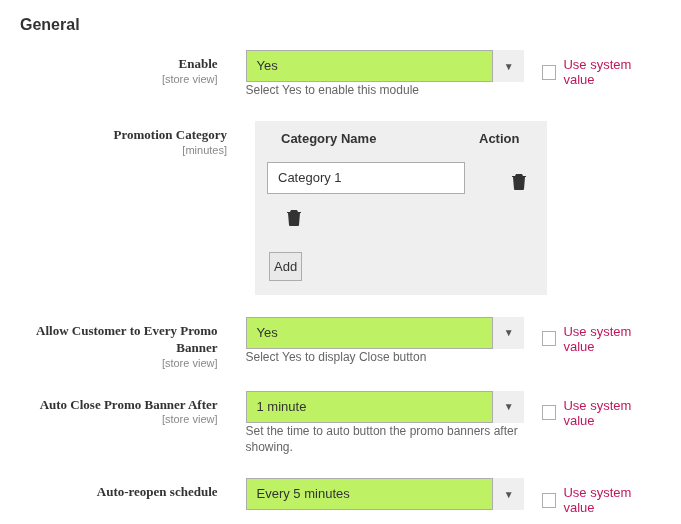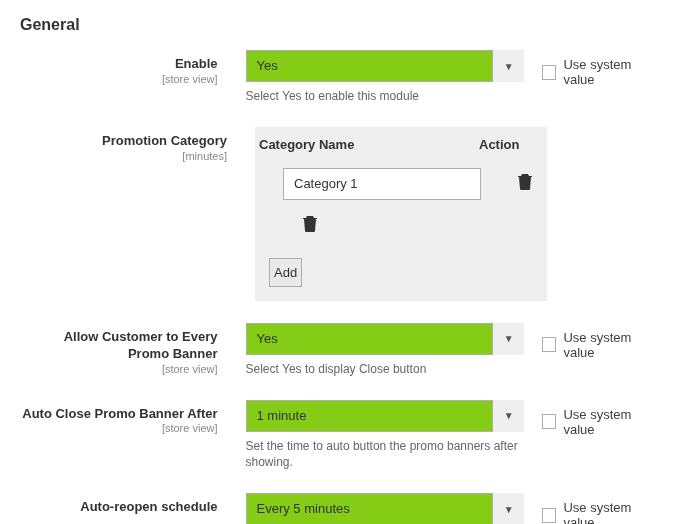--- a/index.html
+++ b/index.html
@@ -26,39 +26,40 @@
     width: 235px;
     text-align: right;
     padding-right: 28px;
     padding-top: 6px;
   }
   .label-text {
     font-size: 13px;
     font-weight: 600;
     color: #333;
     line-height: 1.3;
+    font-family: Liberation Serif, serif;
   }
   .label-scope {
     font-size: 11px;
     color: #888;
     display: block;
     margin-top: 0px;
   }
   .control-col {
     width: 292px;
   }
   .select-wrap {
     position: relative;
     width: 100%;
   }
   .select {
     width: 100%;
     height: 32px;
     border: 1px solid #adadad;
-    background: #84cc16;
+    background: #bef264;
     padding: 0 32px 0 10px;
     font-size: 13px;
     color: #333;
     line-height: 30px;
     cursor: pointer;
   }
   .select-arrow {
     position: absolute;
     right: 0; top: 0;
     width: 32px; height: 32px;
@@ -67,56 +68,55 @@
     display: flex;
     align-items: center;
     justify-content: center;
     pointer-events: none;
     color: #555;
     font-size: 10px;
   }
   .note {
     font-size: 12px;
     color: #666;
-    margin-top: 6px;
     line-height: 1.4;
   }
   .after-col {
     padding-left: 18px;
     padding-top: 7px;
     display: flex;
     align-items: center;
     font-size: 13px;
-    color: #404040;
+    color: #be185d;
   }
   .checkbox {
     width: 15px; height: 15px;
     border: 1px solid #adadad;
     margin-right: 7px;
     cursor: pointer;
     background:#fff;
   }
   
   .dyn-table {
     background: #efefef;
     width: 100%;
   }
   .dyn-head {
     display: flex;
-    padding: 10px 14px 8px 4px;
+    padding: 10px 14px 8px 26px;
     font-size: 13px;
     font-weight: 600;
     color: #333;
   }
   .dyn-head .col-name { flex: 1; }
   .dyn-head .col-action { width: 54px; text-align: left; }
   .dyn-row {
     display: flex;
-    align-items: center;
-    padding: 8px 28px;
+    align-items: flex-end;
+    padding: 8px 12px;
     gap: 37px;
   }
   .dyn-input {
     flex: 1;
     height: 32px;
     border: 1px solid #adadad;
     background: #fff;
     padding: 0 10px;
     font-size: 13px;
     color: #333;

